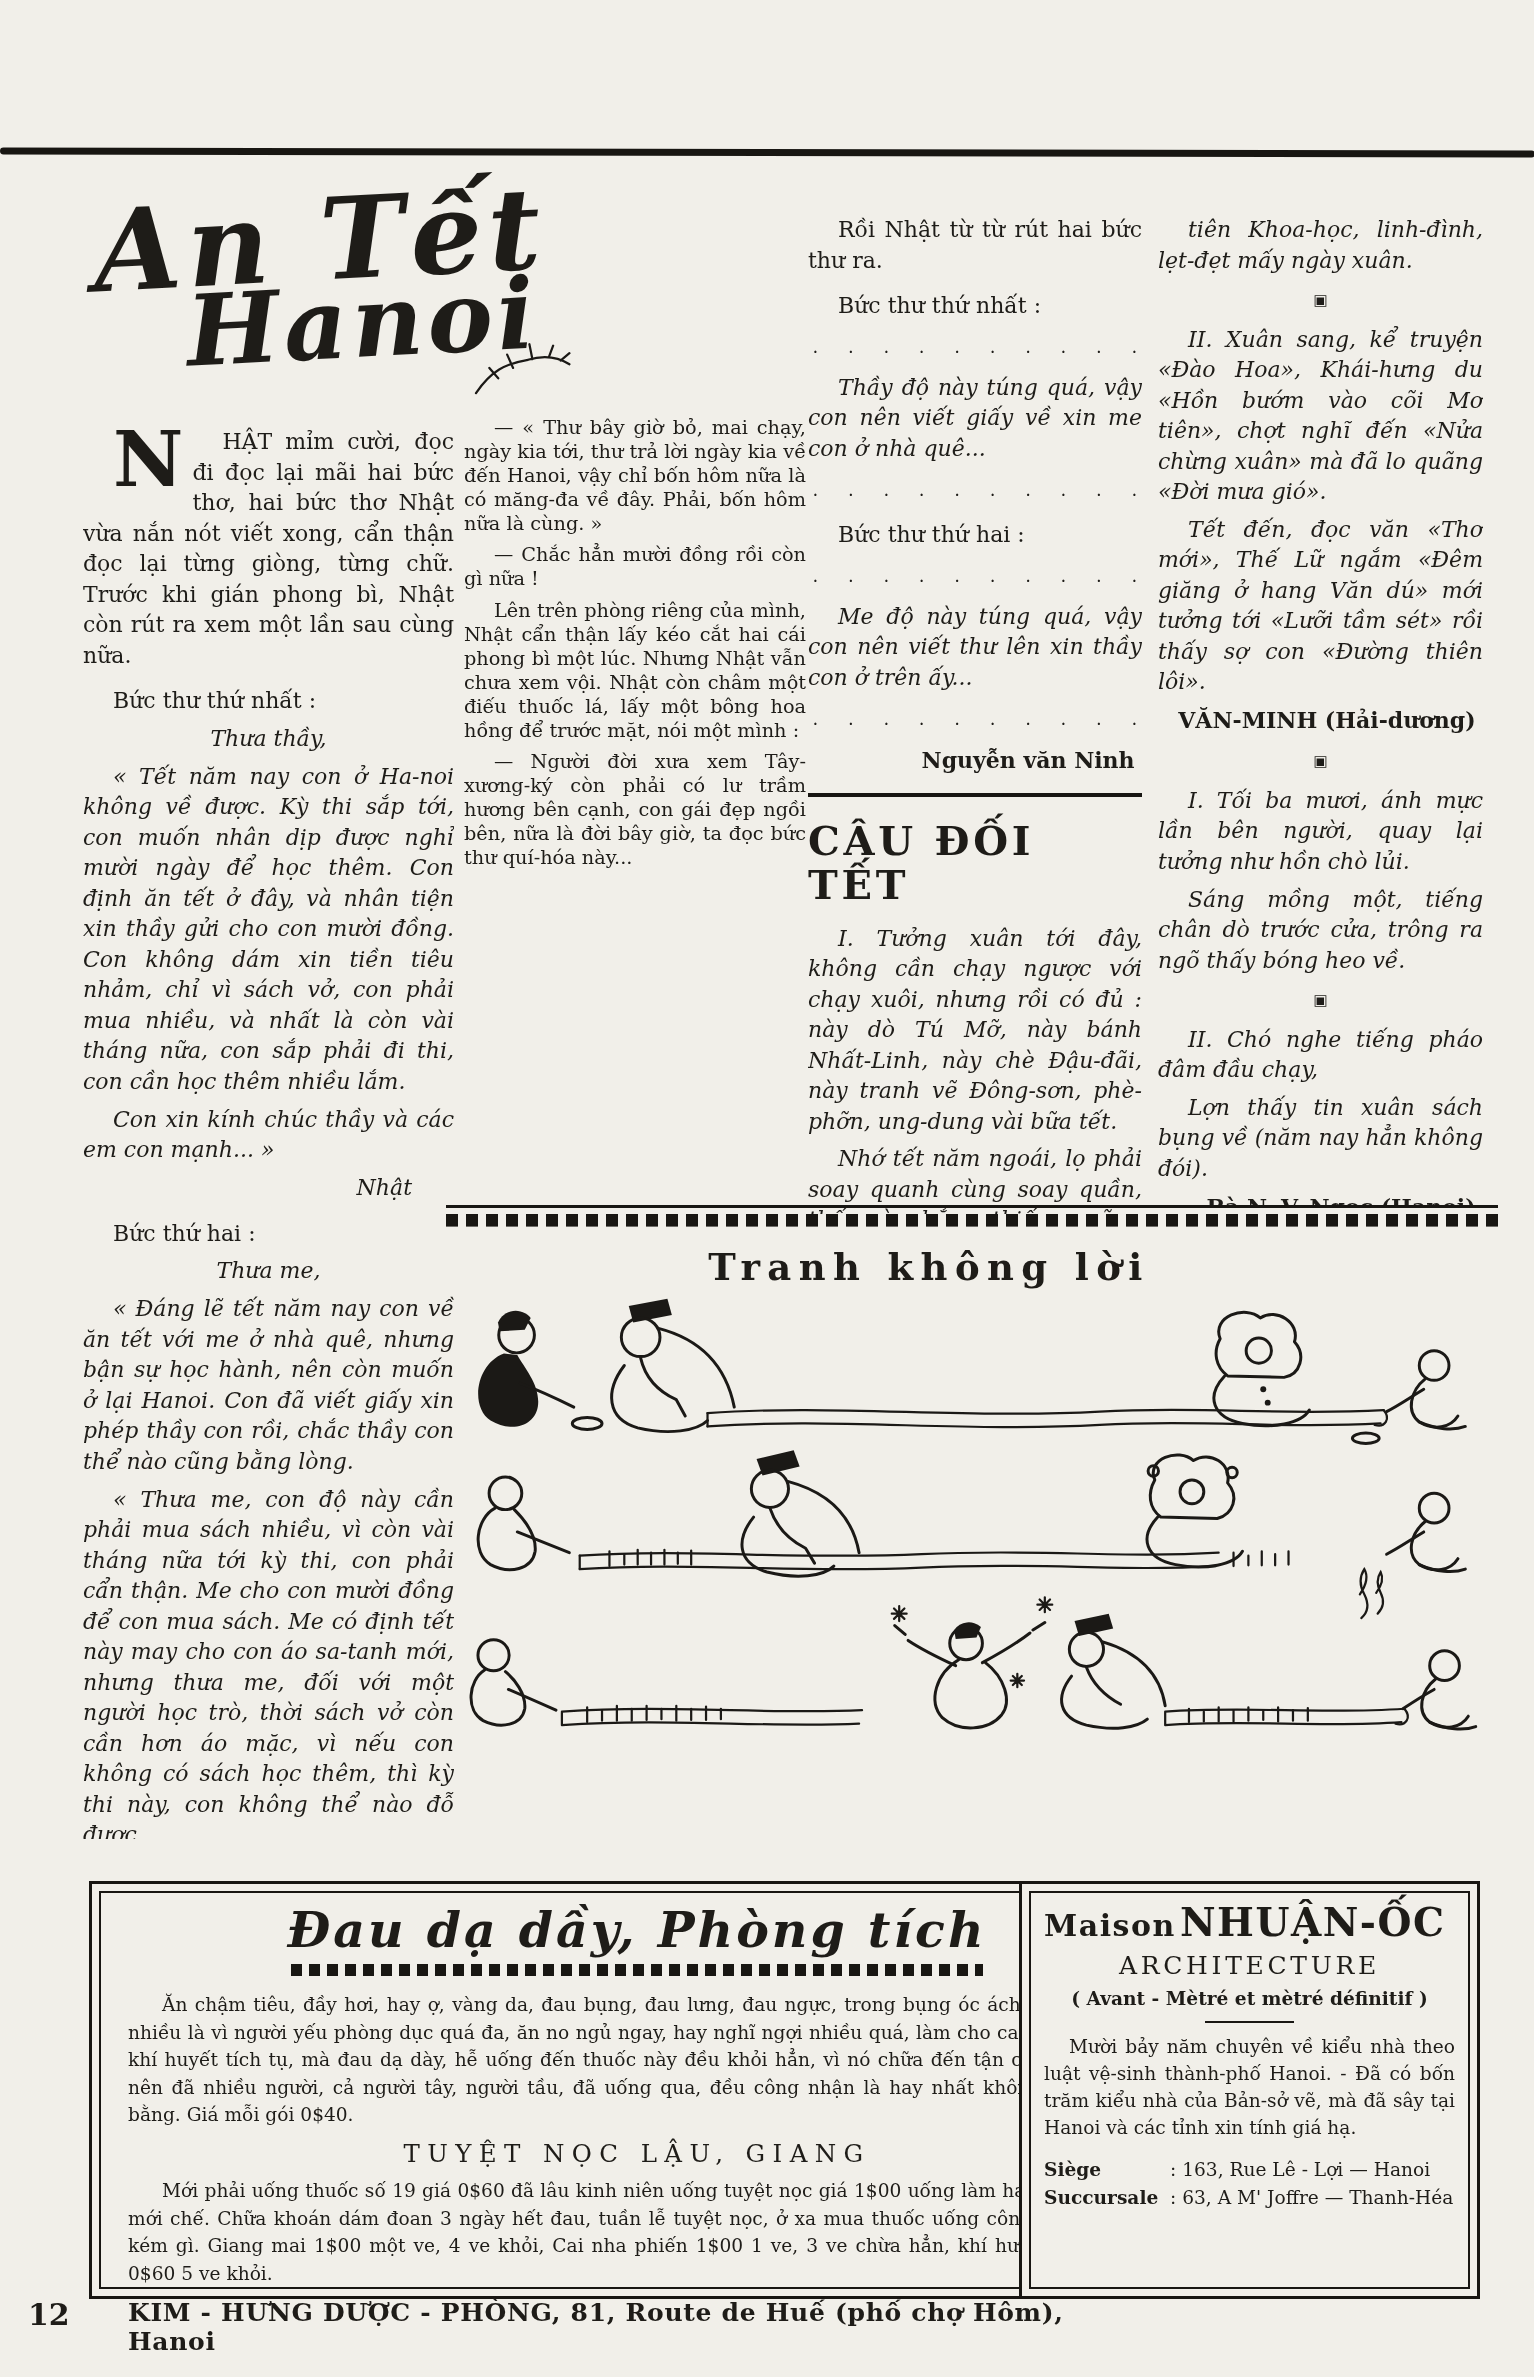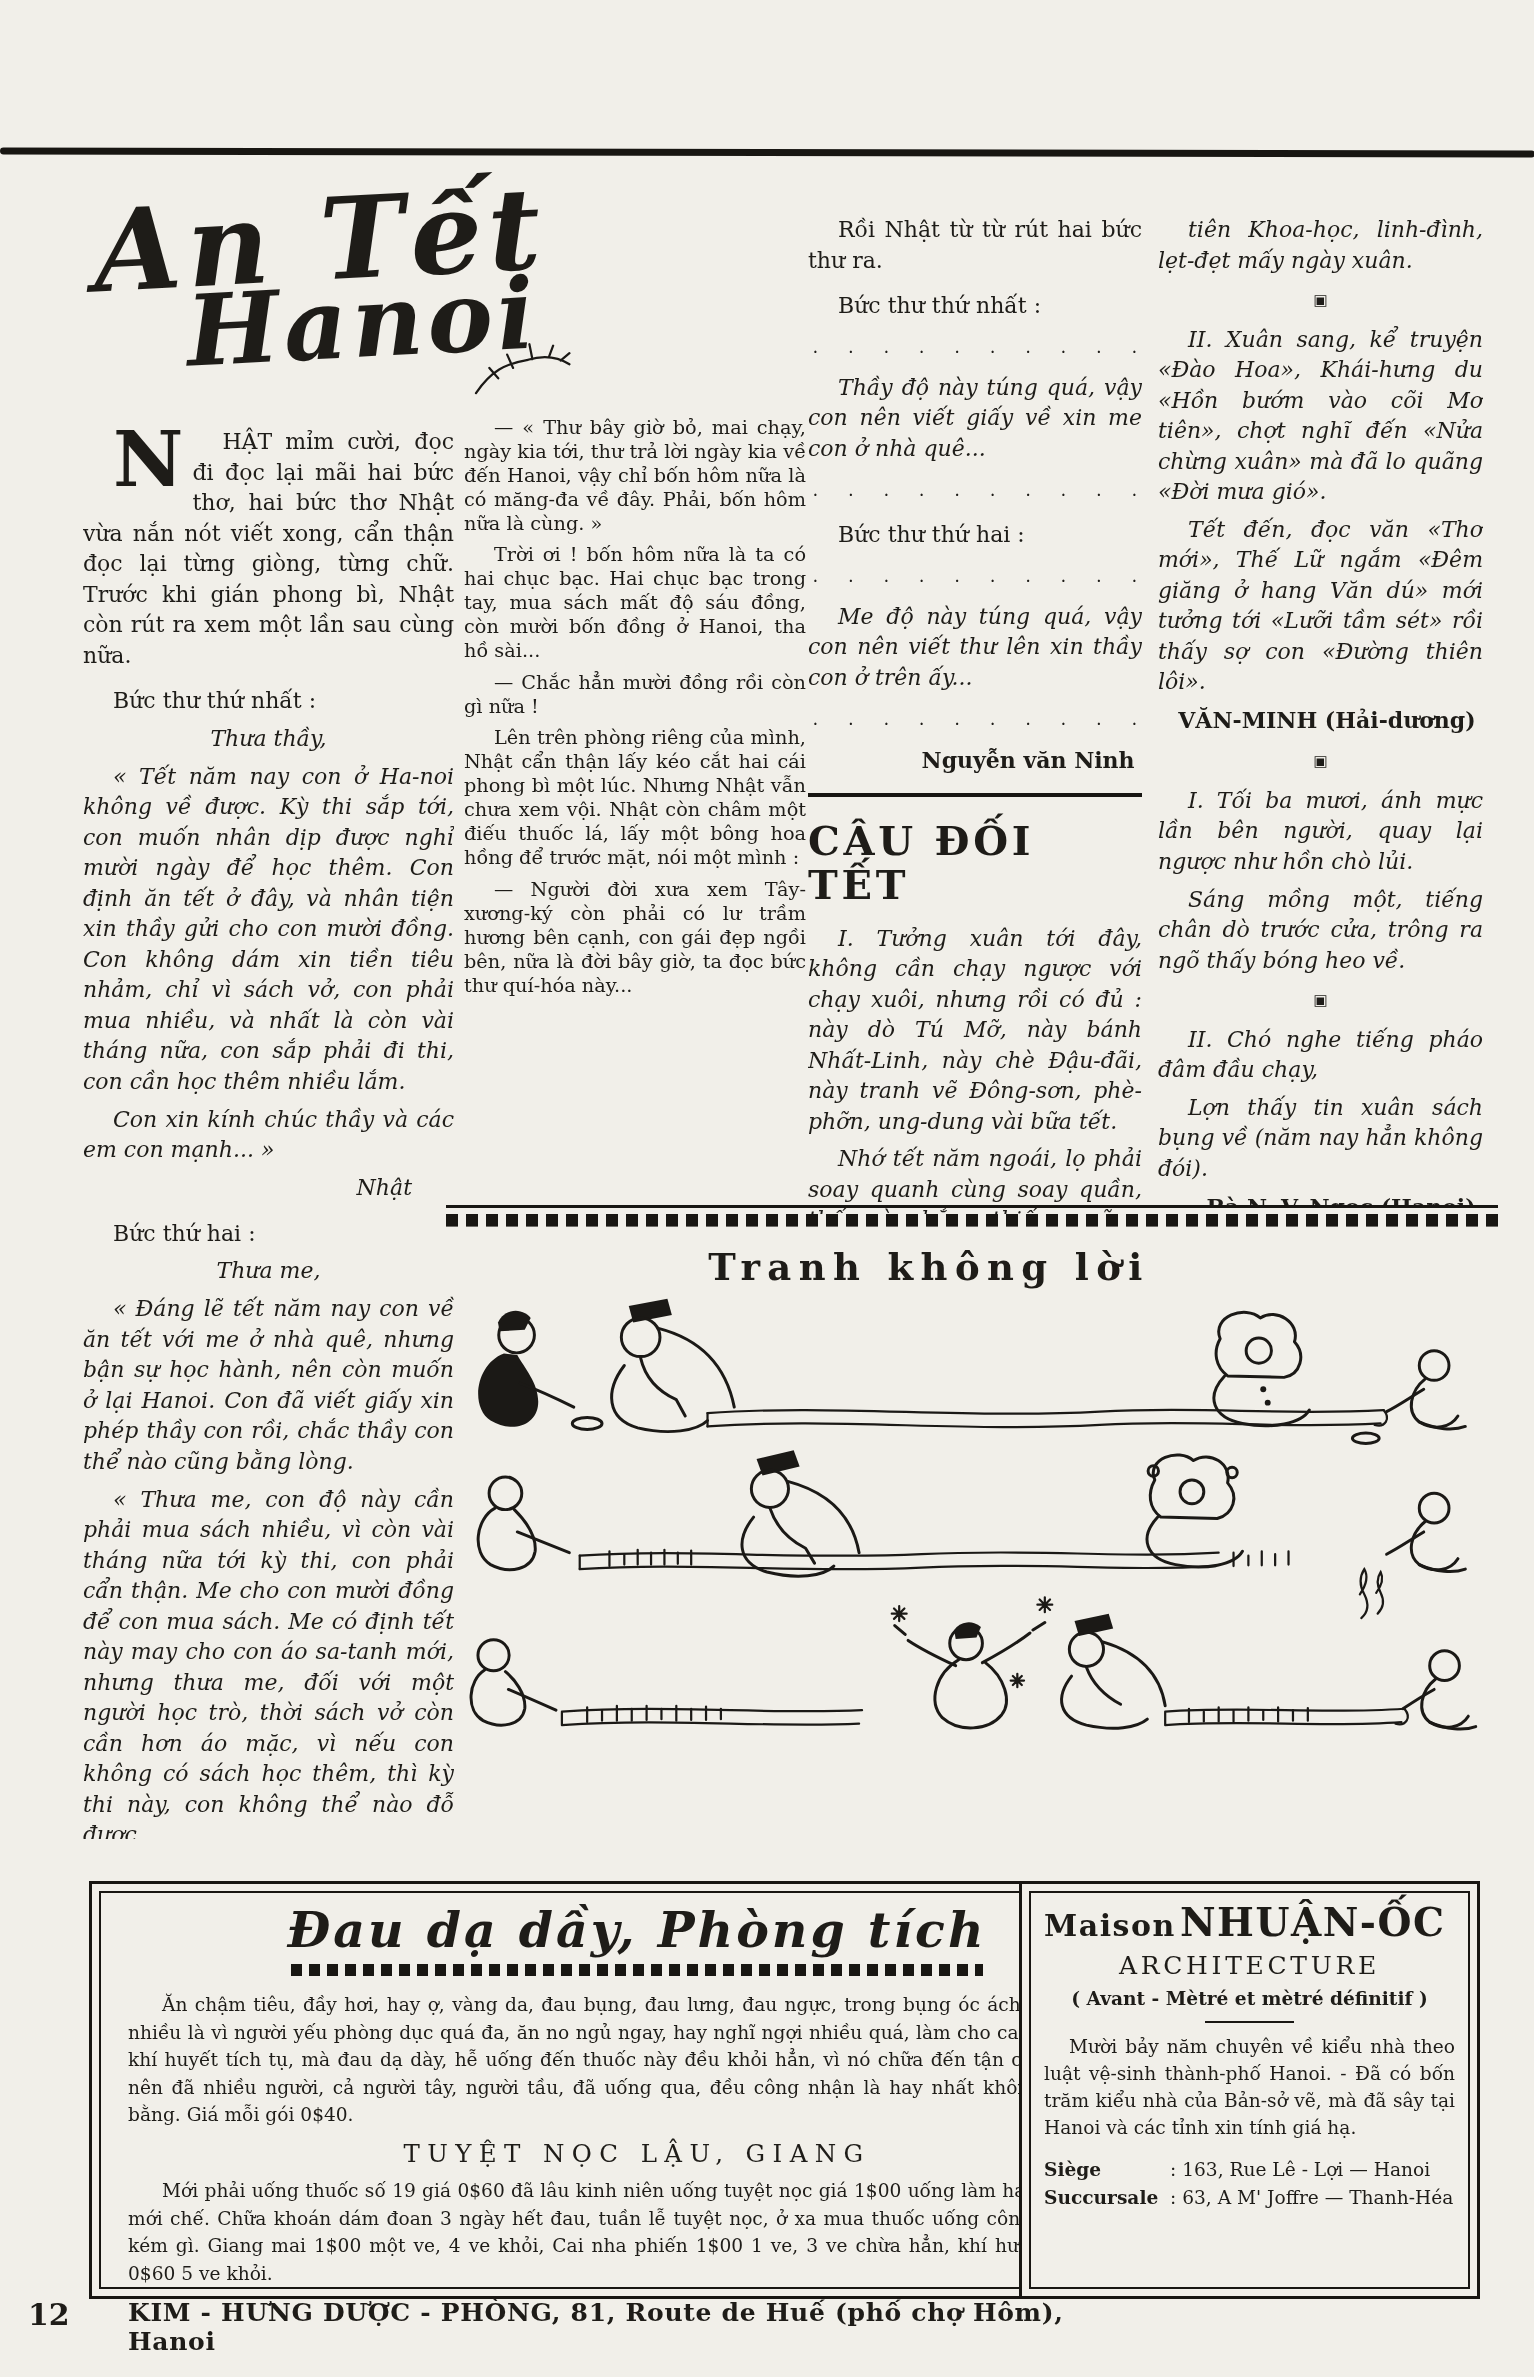--- a/index.html
+++ b/index.html
@@ -86,21 +86,20 @@
       <p class="para quote">« Tết năm nay con ở Ha-noi không về được. Kỳ thi sắp tới, con muốn nhân dịp được nghỉ mười ngày để học thêm. Con định ăn tết ở đây, và nhân tiện xin thầy gửi cho con mười đồng. Con không dám xin tiền tiêu nhảm, chỉ vì sách vở, con phải mua nhiều, và nhất là còn vài tháng nữa, con sắp phải đi thi, con cần học thêm nhiều lắm.</p>
       <p class="para quote">Con xin kính chúc thầy và các em con mạnh... »</p>
       <p class="para sig">Nhật</p>
       <p class="para label">Bức thứ hai :</p>
       <p class="para salute">Thưa me,</p>
       <p class="para quote">« Đáng lẽ tết năm nay con về ăn tết với me ở nhà quê, nhưng bận sự học hành, nên còn muốn ở lại Hanoi. Con đã viết giấy xin phép thầy con rồi, chắc thầy con thể nào cũng bằng lòng.</p>
       <p class="para quote">« Thưa me, con độ này cần phải mua sách nhiều, vì còn vài tháng nữa tới kỳ thi, con phải cẩn thận. Me cho con mười đồng để con mua sách. Me có định tết này may cho con áo sa-tanh mới, nhưng thưa me, đối với một người học trò, thời sách vở còn cần hơn áo mặc, vì nếu con không có sách học thêm, thì kỳ thi này, con không thể nào đỗ được.</p>
     </section>
   <section class="col col2">
       <p class="para body">— « Thư bây giờ bỏ, mai chạy, ngày kia tới, thư trả lời ngày kia về đến Hanoi, vậy chỉ bốn hôm nữa là có măng-đa về đây. Phải, bốn hôm nữa là cùng. »</p>
-      <p class="para body">Trời ơi ! bốn hôm nữa là ta có hai chục bạc. Hai chục bạc trong tay, mua sách mất độ sáu đồng, còn mười bốn đồng ở Hanoi, tha hồ sài...</p>
       <p class="para body">— Chắc hẳn mười đồng rồi còn gì nữa !</p>
       <p class="para body">Lên trên phòng riêng của mình, Nhật cẩn thận lấy kéo cắt hai cái phong bì một lúc. Nhưng Nhật vẫn chưa xem vội. Nhật còn châm một điếu thuốc lá, lấy một bông hoa hồng để trước mặt, nói một mình :</p>
       <p class="para body">— Người đời xưa xem Tây-xương-ký còn phải có lư trầm hương bên cạnh, con gái đẹp ngồi bên, nữa là đời bây giờ, ta đọc bức thư quí-hóa này...</p>
     </section>
   <section class="col col3">
       <p class="para body">Rồi Nhật từ từ rút hai bức thư ra.</p>
       <p class="para label">Bức thư thứ nhất :</p>
       <p class="para dots">. . . . . . . . . . . . . .</p>
       <p class="para quote">Thầy độ này túng quá, vậy con nên viết giấy về xin me con ở nhà quê...</p>
       <p class="para dots">. . . . . . . . . . . . . ,</p>
@@ -114,21 +113,21 @@
       <p class="para quote">I. Tưởng xuân tới đây, không cần chạy ngược với chạy xuôi, nhưng rồi có đủ : này dò Tú Mỡ, này bánh Nhất-Linh, này chè Đậu-đãi, này tranh vẽ Đông-sơn, phè-phỡn, ung-dung vài bữa tết.</p>
       <p class="para quote">Nhớ tết năm ngoái, lọ phải soay quanh cùng soay quần, thế mà chẳng thiếu : cũng kẹo Nhật-lân, cũng mứt Phụ-nữ, cũng pháo Xứ-sở, cũng thủy-</p>
     </section>
   <section class="col col4">
       <p class="para quote">tiên Khoa-học, linh-đình, lẹt-đẹt mấy ngày xuân.</p>
       <p class="para ornament">▣</p>
       <p class="para quote">II. Xuân sang, kể truyện «Đào Hoa», Khái-hưng du «Hồn bướm vào cõi Mơ tiên», chợt nghĩ đến «Nửa chừng xuân» mà đã lo quãng «Đời mưa gió».</p>
       <p class="para quote">Tết đến, đọc văn «Thơ mới», Thế Lữ ngắm «Đêm giăng ở hang Văn dú» mới tưởng tới «Lưỡi tầm sét» rồi thấy sợ con «Đường thiên lôi».</p>
       <p class="para rightbold">VĂN-MINH (Hải-dương)</p>
       <p class="para ornament">▣</p>
-      <p class="para quote">I. Tối ba mươi, ánh mực lần bên người, quay lại ngược như hồn chò lủi.</p>
+      <p class="para quote">I. Tối ba mươi, ánh mực lần bên người, quay lại tưởng như hồn chò lủi.</p>
       <p class="para quote">Sáng mồng một, tiếng chân dò trước cửa, trông ra ngõ thấy bóng heo về.</p>
       <p class="para ornament">▣</p>
       <p class="para quote">II. Chó nghe tiếng pháo đâm đầu chạy,</p>
       <p class="para quote">Lợn thấy tin xuân sách bụng về (năm nay hẳn không đói).</p>
       <p class="para rightbold">Bà N. V. Ngọc (Hanoi)</p>
     </section>
 
   <div class="strip-divider"></div>
   <div class="tranh-heading">Tranh không lời</div>
 

